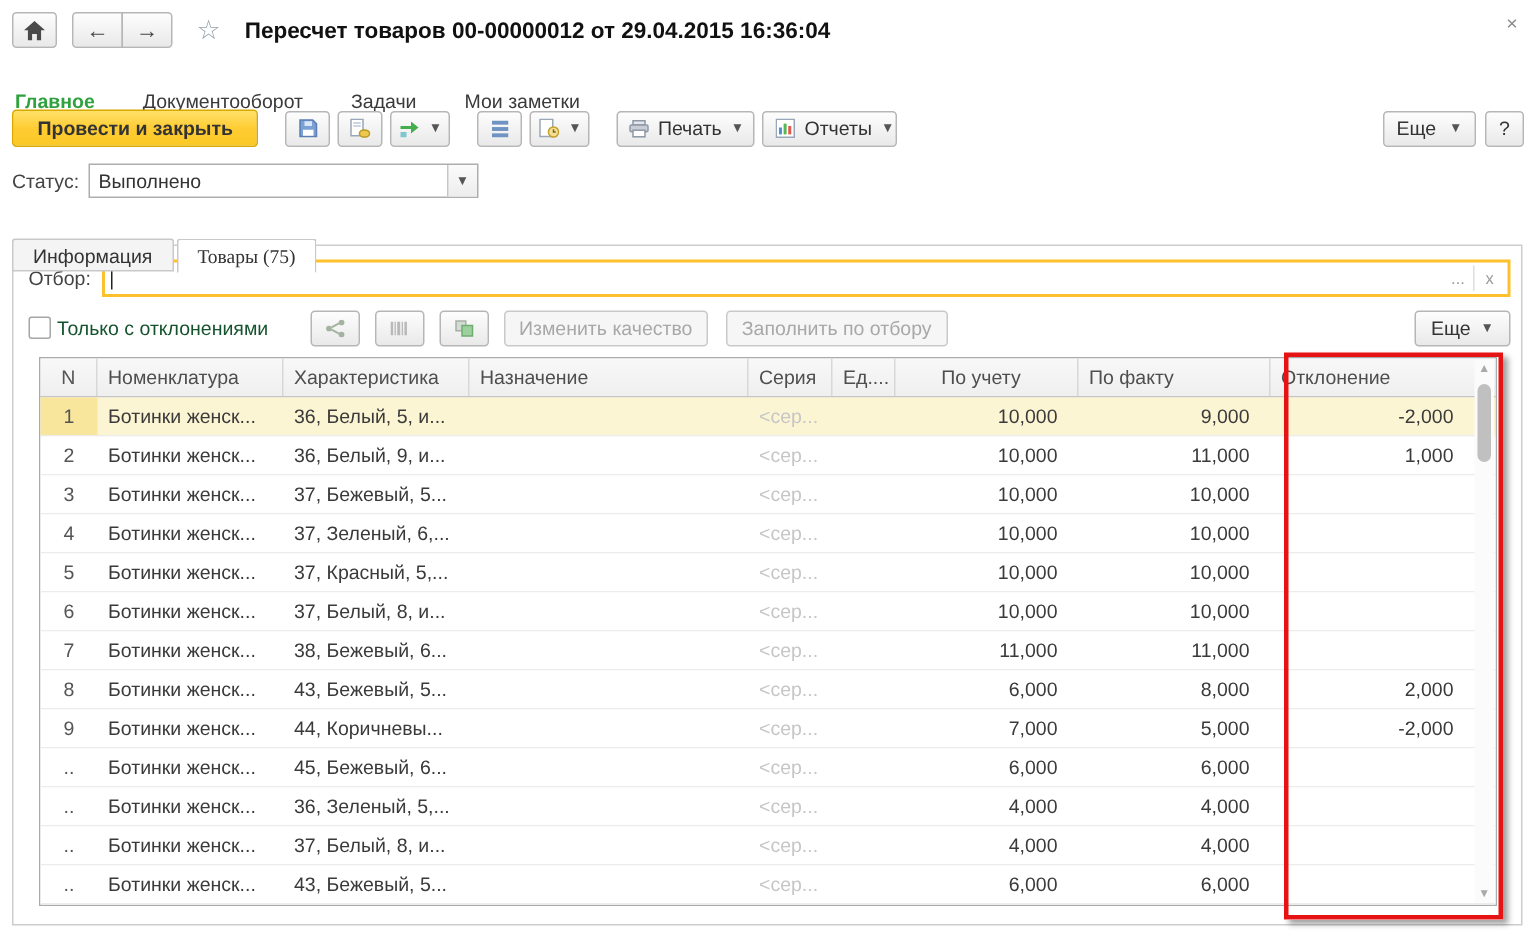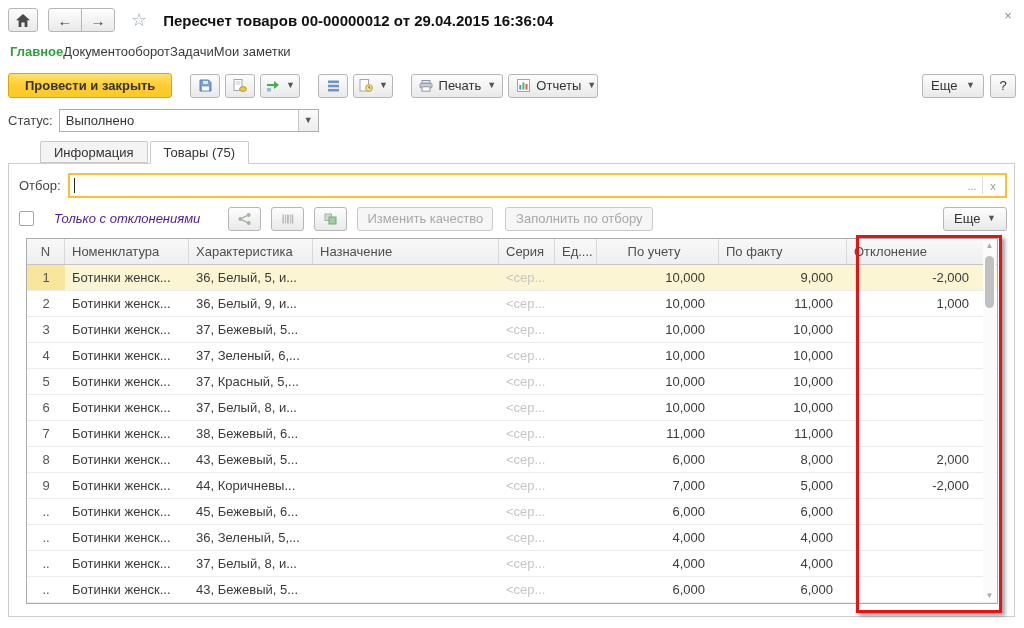--- a/index.html
+++ b/index.html
@@ -22,21 +22,21 @@
   .topbar { position:absolute; top:7px; left:8px; height:26px; display:flex; align-items:center; }
   .navgroup { display:flex; margin-left:10px; }
   .navgroup .btn:first-child { border-radius:3px 0 0 3px; }
   .navgroup .btn:last-child { border-radius:0 3px 3px 0; margin-left:-1px; }
   .arrow-glyph { font-size:15px; color:#444; font-weight:bold; }
   .star { margin-left:16px; font-size:18px; color:#98a4ad; }
   .wtitle { margin-left:16px; font-size:15px; font-weight:bold; color:#111; }
   .close-x { position:absolute; top:8px; left:1000px; font-size:13px; color:#8a8a8a; width:16px; text-align:center; }
 
   
-  .menubar { position:absolute; top:44px; left:10px; display:flex; font-size:13px; }
+  .menubar { position:absolute; top:60px; left:10px; display:flex; gap:32px; font-size:13px; }
   .menubar .mitem { color:#3a3a3a; }
   .menubar .mitem.active { color:#2fa13f; font-weight:bold; }
 
   
   .cmdbar { position:absolute; top:73px; left:8px; right:8px; display:flex; align-items:center; }
   .cmd-left { display:flex; align-items:center; gap:5px; }
   .gap { width:8px; }
   .btn-yellow {
     height:25px; padding:0 16px; font-weight:bold; border:1px solid #d9a900; border-radius:3px;
     background:linear-gradient(#ffe26a,#fc3, #fbc926); display:inline-flex; align-items:center;
@@ -45,39 +45,39 @@
 
   
   .statusrow { position:absolute; top:109px; left:8px; display:flex; align-items:center; }
   .statusrow .lbl { color:#444; margin-right:6px; }
   .combo { position:relative; width:260px; height:23px; border:1px solid #aeaeae; background:#fff;
            display:flex; align-items:center; padding:0 24px 0 6px; }
   .combo .dd { position:absolute; right:0; top:0; bottom:0; width:20px; border-left:1px solid #c6c6c6;
                display:flex; align-items:center; justify-content:center; background:linear-gradient(#fbfbfb,#ededed); }
 
   
-  .tabs { position:absolute; top:141px; left:8px; display:flex; height:23px; z-index:2;margin-left:32px; }
+  .tabs { position:absolute; top:159px; left:8px; display:flex; height:23px; z-index:2; }
   .tab { padding:0 13px; line-height:21px; border:1px solid #c9c9c9; background:#f4f4f4; color:#333;
          border-radius:2px 2px 0 0; margin-right:2px; height:22px; }
-  .tab.active { background:#fff; border-bottom:1px solid #fff; height:23px; }
+  .tab.active { background:#fff; border-bottom:1px solid #fff; height:23px;font-family:Liberation Serif, serif; }
 
   
   .panel { position:absolute; top:163px; left:8px; width:1007px; height:454px; border:1px solid #cdcdcd; background:#fff; }
 
   .filterrow { position:absolute; top:9px; left:10px; right:7px; height:25px; display:flex; align-items:center; }
   .filterrow .lbl { color:#444; margin-right:7px; }
   .filterbox { position:relative; flex:1; height:25px; border:2px solid #fdc12d; background:#fff; }
   .cursorline { position:absolute; left:4px; top:3px; width:1px; height:15px; background:#222; }
   .fb-btns { position:absolute; right:2px; top:2px; bottom:2px; display:flex; align-items:center; }
   .fb-btn { width:20px; text-align:center; color:#9a9a9a; font-size:11px; }
   .fb-sep { width:1px; align-self:stretch; background:#ddd; }
 
   .actionsrow { position:absolute; top:42px; left:10px; right:7px; height:25px; display:flex; align-items:center; }
   .checkbox { width:15px; height:15px; border:1px solid #a6a6a6; border-radius:2px; background:#fff; }
-  .chk-lbl { margin-left:20px; color:#4c1d95;font-style:italic; }
+  .chk-lbl { margin-left:4px; color:#14532d; }
   .act-icons { display:flex; gap:10px; margin-left:28px; }
   .act-icons .btn { width:33px; }
   .act-btn-q { margin-left:10px; width:136px; }
   .act-btn-f { margin-left:12px; width:148px; }
   .act-more { margin-left:auto; width:64px; justify-content:space-between; padding:0 10px; }
 
   
   .tablewrap { position:absolute; top:74px; left:17px; width:972px; height:366px; border:1px solid #ababab; background:#fff; }
   .thead { display:flex; height:26px; background:linear-gradient(#f8f8f8,#efefef); border-bottom:1px solid #c4c4c4; }
   .hcell { line-height:25px; padding:0 7px; color:#4e4e4e; border-right:1px solid #d8d8d8; overflow:hidden; white-space:nowrap; }

